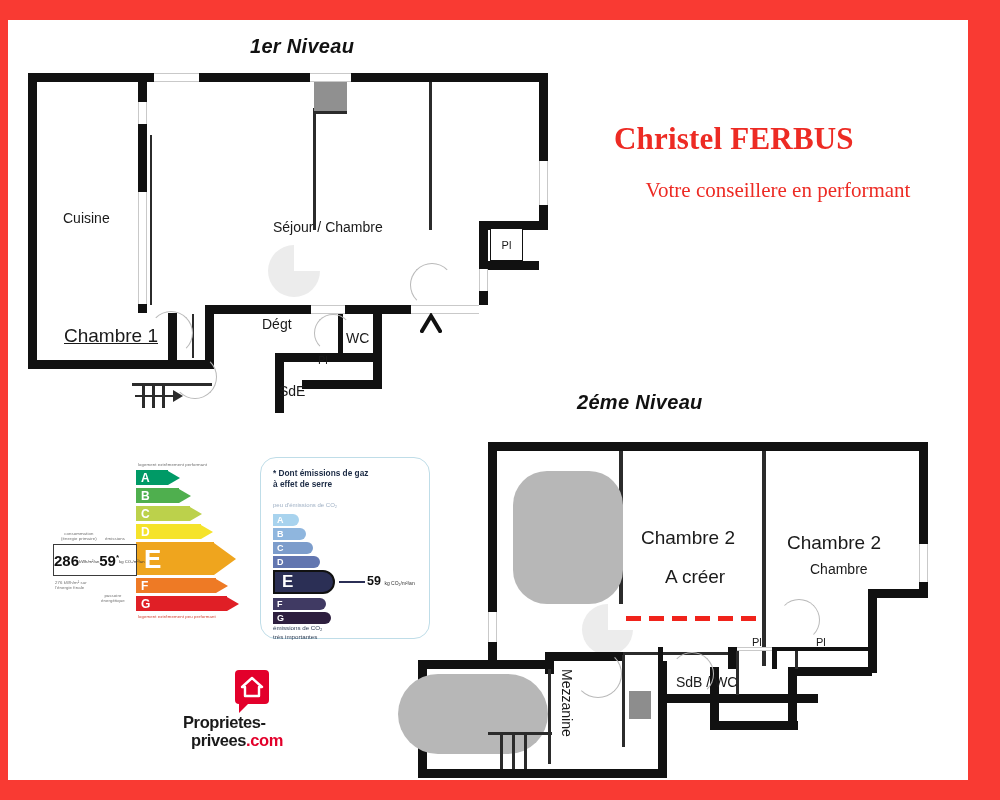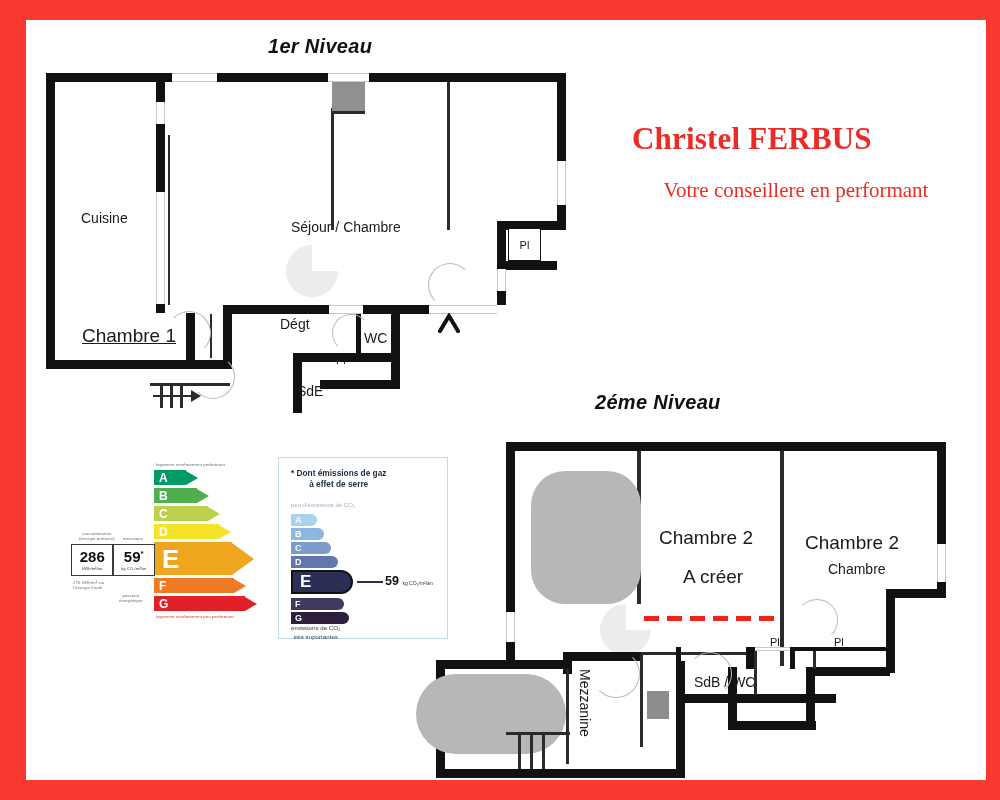--- a/index.html
+++ b/index.html
@@ -10,21 +10,21 @@
     font-family: "Liberation Sans", sans-serif;
   }
   #page {
     position: relative;
     width: 1000px; height: 800px;
     background: #F93A33;
     overflow: hidden;
   }
   #canvas {
     position: absolute;
-    left: 26px; top: 20px;
+    left: 8px; top: 20px;
     width: 960px; height: 760px;
     background: #ffffff;
   }
   .abs { position: absolute; }
 
   
   .plan-title {
     font-family: "Liberation Sans", sans-serif;
     font-weight: bold;
     font-style: italic;
@@ -126,41 +126,40 @@
     font-size: 26px; font-weight: bold; color: #fff;
     font-family: "Liberation Sans", sans-serif;
     -webkit-text-stroke: 0px;
   }
   .value-box {
     position: absolute; background: #fff;
     border: 1.1px solid #3b3b3b;
     display: flex;
   }
   .value-cell {
-    flex: 1; display: flex; flex-direction: column;
-    align-items: center; justify-content: center;
+    flex: 1; display: flex; flex-direction: row;
+    align-items: center; justify-content: flex-end;
   }
   .value-cell .num {
     font-size: 15px; font-weight: bold; color: #111;
     font-family: "Liberation Sans", sans-serif; line-height: 1;
   }
   .value-cell .unit {
     font-size: 4.2px; color: #3b3b3b; margin-top: 2.5px;
     font-family: "Liberation Sans", sans-serif; white-space: nowrap;
   }
   .value-divider { width: 1.1px; background: #3b3b3b; }
   .star { font-size: 8px; vertical-align: super; }
 
   
   #ges {
     position: absolute;
     background: #ffffff;
     border: 1.2px solid #BFDDE8;
-    border-radius: 0;
-    text-align: center;
+    border-radius: 16px;
   }
   .ges-title {
     position: absolute;
     font-size: 8.3px; font-weight: bold; color: #1B2A44;
     font-family: "Liberation Sans", sans-serif;
     line-height: 1.35; white-space: pre-line;
   }
   .ges-note {
     position: absolute; font-size: 6px; color: #9FB0C4;
     font-family: "Liberation Sans", sans-serif; white-space: nowrap;
@@ -498,15 +497,25 @@
         <span class="ges-letter">G</span>
       </div>
 
       <div class="ges-leader" style="left:78px; top:123px; width:26px;"></div>
       <div class="ges-val" style="left:106px; top:116px;"><span>59</span> <span class="ges-val-unit">kg CO₂/m²/an</span></div>
 
       <div class="ges-foot" style="left:12px; top:166px;">émissions de CO₂
 très importantes</div>
     </div>
 
+    <div id="logo" style="left:175px; top:650px; width:150px; height:90px;">
+      <div class="logo-mark" style="left:52px; top:0px;">
+        <svg width="34" height="34" viewBox="0 0 34 34" style="display:block;">
+          <path d="M17 8 L27 17 L24 17 L24 26 L10 26 L10 17 L7 17 Z" fill="none" stroke="#ffffff" stroke-width="2.4" stroke-linejoin="round"></path>
+        </svg>
+      </div>
+      <div class="logo-tail" style="left:56px; top:34px;"></div>
+      <div class="logo-text" style="left:0px; top:44px;">Proprietes-</div>
+      <div class="logo-text" style="left:8px; top:62px;"><span>privees</span><span class="logo-dot">.com</span></div>
+    </div>
 
   </div>
 </div>
 
 </body></html>

